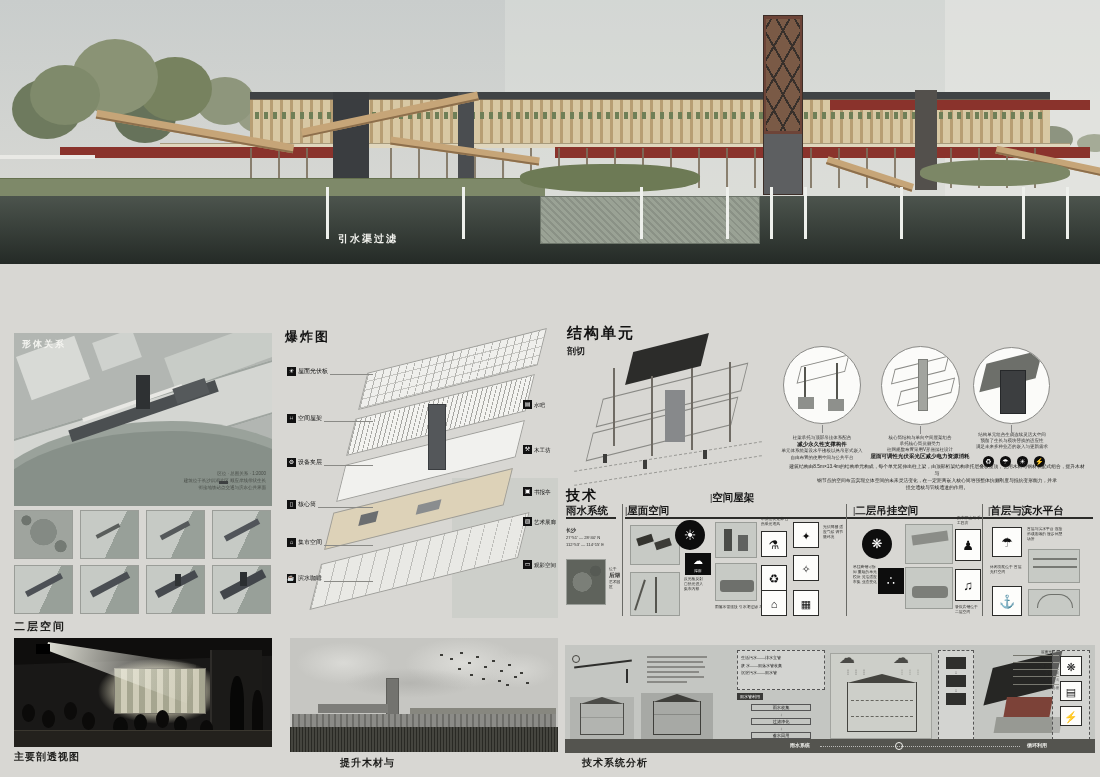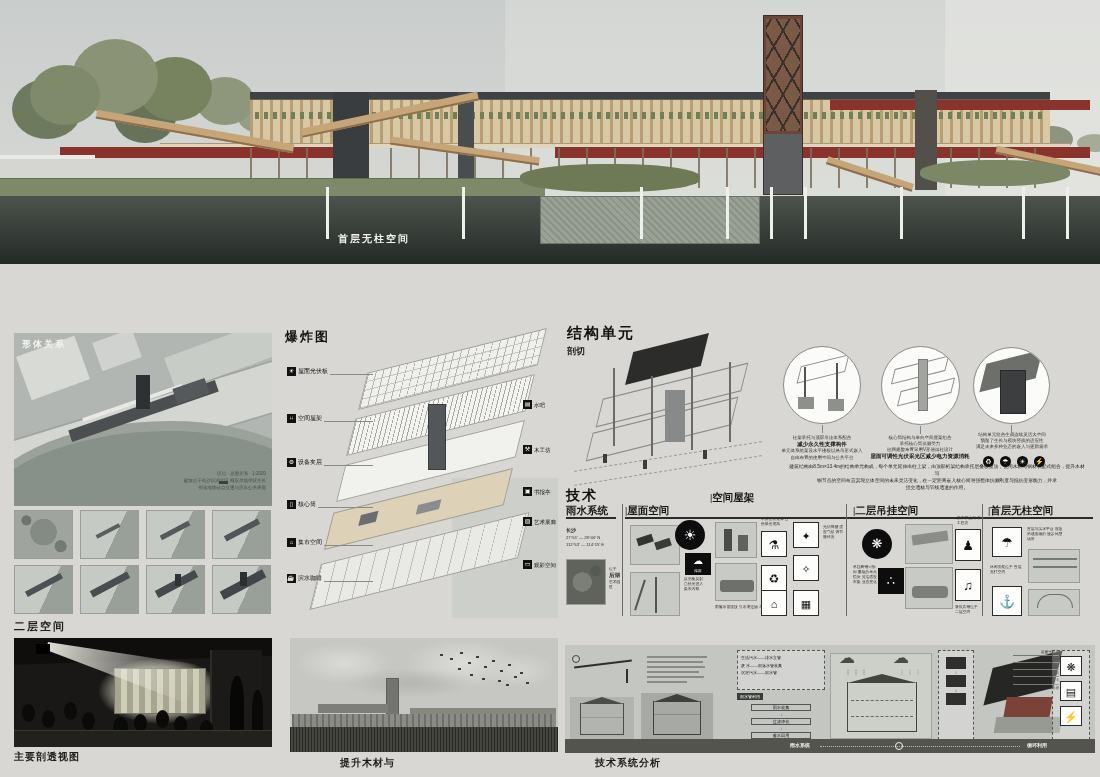--- a/index.html
+++ b/index.html
@@ -97,21 +97,21 @@
 
   <div class="wcol" style="left:326px"></div>
   <div class="wcol" style="left:462px"></div>
   <div class="wcol" style="left:640px"></div>
   <div class="wcol" style="left:726px"></div>
   <div class="wcol" style="left:770px"></div>
   <div class="wcol" style="left:804px"></div>
   <div class="wcol" style="left:900px"></div>
   <div class="wcol" style="left:1022px"></div>
   <div class="wcol" style="left:1066px"></div>
-  <div class="a b" style="left:338px;top:232px;font-size:10px;color:#f2f2ee;letter-spacing:2px">首层无柱空间</div>
+  <div class="a b" style="left:338px;top:232px;font-size:10px;color:#f2f2ee;letter-spacing:2px">引水渠过滤</div>
 </div>
 
 <div class="panel" style="left:14px;top:333px;width:258px;height:173px;background:#b2b6b2">
   <div class="a" style="left:8px;top:12px;width:62px;height:46px;background:#d8dad6;transform:rotate(-20deg)"></div>
   <div class="a" style="left:82px;top:2px;width:42px;height:30px;background:#cfd2ce;transform:rotate(-20deg)"></div>
   <div class="a" style="left:-25px;top:55px;width:390px;height:52px;background:#d4d6d2;border-top:2px solid #9fa5a0;border-bottom:2px solid #9fa5a0;transform:rotate(-17deg)"></div>
   <div class="a" style="left:150px;top:-12px;width:210px;height:36px;background:#c8ccc7;transform:rotate(-20deg)"></div>
   <div class="a" style="left:-35px;top:88px;width:350px;height:130px;background:#9aa29b;border-radius:55% 45% 0 0/70% 60% 0 0"></div>
   <div class="a" style="left:-30px;top:98px;width:340px;height:120px;background:#879089;border-radius:55% 45% 0 0/70% 60% 0 0"></div>
   <div class="a" style="left:52px;top:72px;width:155px;height:12px;background:#4b4f51;transform:rotate(-19deg)"></div>
@@ -293,21 +293,21 @@
     <div>担交通核与管线通道的作用。</div>
   </div>
 </div>
 
 <div class="panel" style="left:565px;top:487px;width:530px;height:133px">
   <div class="a b serif" style="left:1px;top:0;font-size:14px;letter-spacing:2px;color:#111">技术</div>
   <div class="colhead" style="left:1px;top:17px">雨水系统</div>
   <div class="colhead" style="left:60px;top:17px">|屋面空间</div>
   <div class="colhead" style="left:145px;top:4px">|空间屋架</div>
   <div class="colhead" style="left:288px;top:17px">|二层吊挂空间</div>
-  <div class="colhead" style="left:423px;top:17px">|首层无柱空间</div>
+  <div class="colhead" style="left:423px;top:17px">|首层与滨水平台</div>
   <div class="a" style="left:1px;top:30px;width:50px;height:2px;background:#2b2b29"></div>
   <div class="a" style="left:60px;top:30px;width:468px;height:2px;background:#2b2b29"></div>
   <div class="vdiv" style="left:57px;top:17px;height:112px"></div>
   <div class="vdiv" style="left:281px;top:17px;height:112px"></div>
   <div class="vdiv" style="left:417px;top:17px;height:112px"></div>
 
   <div class="tn" style="left:1px;top:40px;font-weight:bold;font-size:5px">长沙</div>
   <div class="tn" style="left:1px;top:48px;font-size:4.2px">27°51′ — 28°40′ N</div>
   <div class="tn" style="left:1px;top:55px;font-size:4.2px">112°53′ — 114°15′ E</div>
   <div class="tile" style="left:1px;top:72px;width:40px;height:46px;background:
@@ -490,13 +490,13 @@
     <div style="width:22px;height:20px;background:#fdfdfb;border:1px solid #2c2c2a;margin:5px auto;font-size:11px;line-height:20px">▤</div>
     <div style="width:22px;height:20px;background:#fdfdfb;border:1px solid #2c2c2a;margin:5px auto;font-size:11px;line-height:20px">⚡</div>
   </div>
   <div class="a" style="left:0;top:94px;width:530px;height:14px;background:#54544f">
     <span class="a b" style="left:225px;top:3px;font-size:5px;color:#f2f2ee">雨水系统</span>
     <span class="a" style="left:330px;top:3px;width:8px;height:8px;border:1px solid #f2f2ee;border-radius:50%"></span>
     <span class="a" style="left:255px;top:7px;width:200px;border-top:1px dotted rgba(255,255,255,.6)"></span>
     <span class="a b" style="left:462px;top:3px;font-size:5px;color:#f2f2ee">循环利用</span>
   </div>
 </div>
-<div class="cap-label" style="left:595px;top:756px">技术系统分析</div>
+<div class="cap-label" style="left:582px;top:756px">技术系统分析</div>
 
 </body></html>

